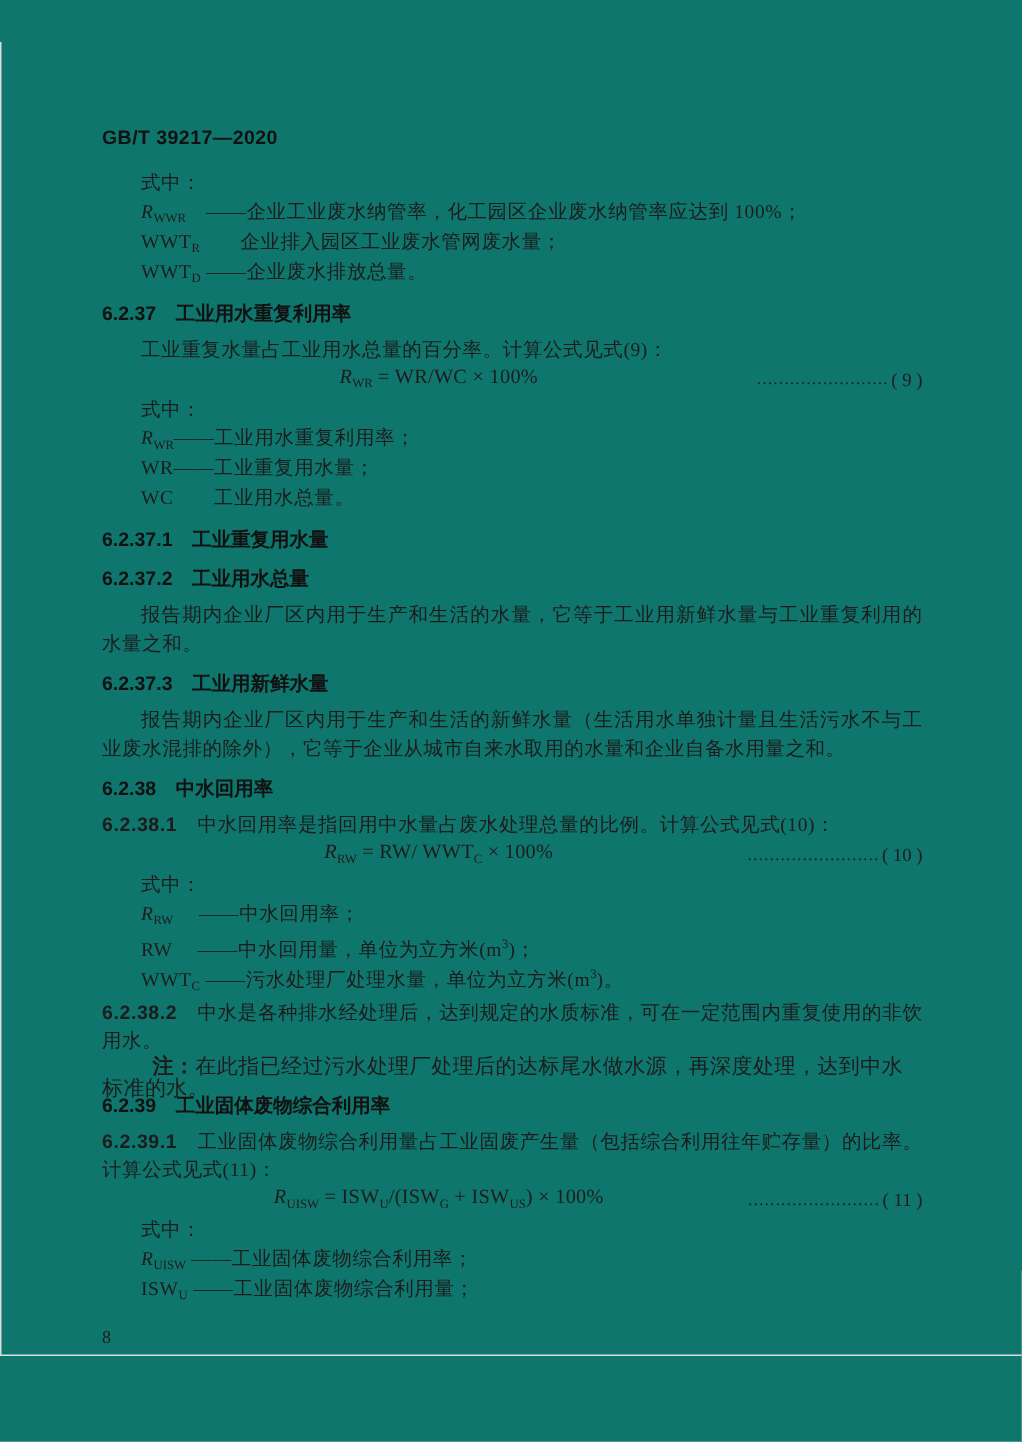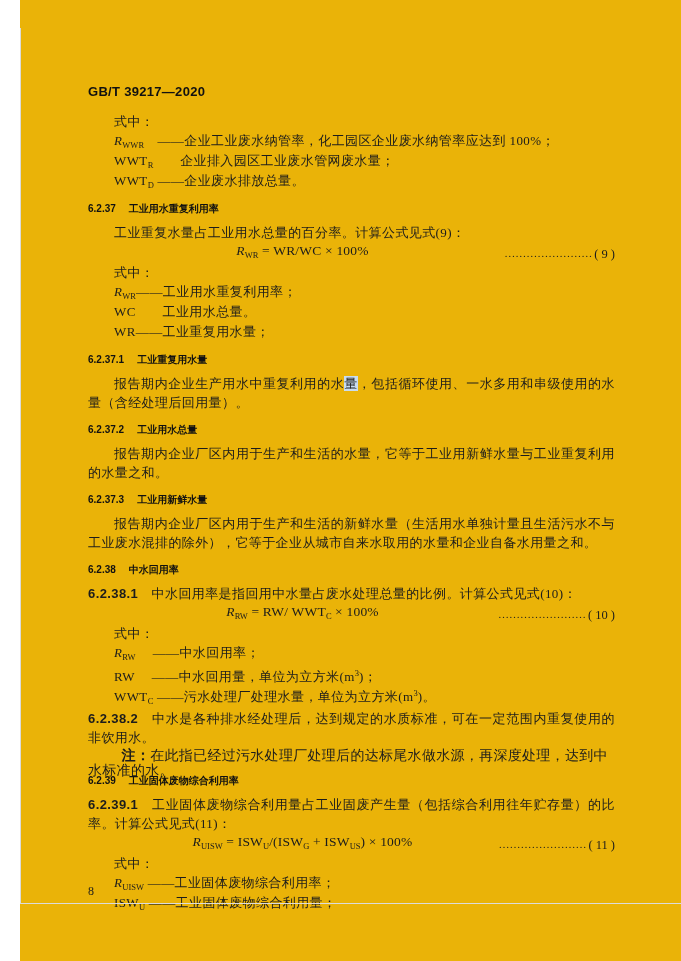--- a/index.html
+++ b/index.html
@@ -1,32 +1,32 @@
 <!DOCTYPE html>
 <html><head>
 <meta charset="utf-8">
 <style>
   html,body{margin:0;padding:0;}
   body{
     width:681px;height:961px;position:relative;background:#ffffff;
     font-family:"Liberation Serif", serif;color:#1c1c1c;overflow:hidden;
   }
-  .page{position:absolute;inset:0;background:#eab308;margin-left:20px;}
+  .page{position:absolute;inset:0;background:#0f766e;}
   .edge-left{position:absolute;left:0;top:28px;width:1px;height:876px;background:#dcdcdc;}
   .edge-bottom{position:absolute;left:0;top:903px;width:100%;height:1px;background:#dcdcdc;}
   .content{padding:84px 66px 0 68px;font-size:13px;}
   .page-header{
     font-family:"Liberation Sans", sans-serif;font-weight:bold;font-size:13px;
     letter-spacing:0.3px;height:16px;line-height:16px;margin-bottom:12px;color:#111;
   }
   .kw{height:19px;line-height:19px;text-indent:2em;letter-spacing:0.4px;}
   .def{height:20px;line-height:20px;text-indent:2em;letter-spacing:0.4px;white-space:nowrap;}
   .heading{
     margin-top:9px;height:17px;line-height:17px;
-    font-family:"Liberation Sans", sans-serif;font-weight:bold;font-size:10px;color:#111;
+    font-family:"Liberation Sans", sans-serif;font-weight:bold;font-size:13px;color:#111;
   }
   .heading .h-num{margin-right:13px;}
   .para{margin-top:6px;line-height:19px;text-align:justify;text-indent:2em;letter-spacing:0.4px;}
   .para.clause{text-indent:0;}
   .para .b{font-family:"Liberation Sans", sans-serif;}
   .formula{margin-top:1px;height:20px;line-height:20px;display:flex;align-items:center;padding-left:30px;}
   .f-sp{flex:1;}
   .f-main{font-size:13.5px;white-space:nowrap;letter-spacing:0.2px;text-align:right;}
   .f-right{width:128px;text-align:right;white-space:nowrap;}
   .f-right .dots{font-size:11px;letter-spacing:0px;vertical-align:1px;}
@@ -54,24 +54,23 @@
         <div class="heading"><span class="h-num">6.2.37</span><span>工业用水重复利用率</span></div>
         <div class="para"><span>工业重复水量占工业用水总量的百分率。计算公式见式(9)：</span></div>
         <div class="formula">
           <span class="f-sp"></span>
           <span class="f-main"><span class="i">R</span><span class="sub">WR</span><span> = WR/WC × 100%</span></span>
           <span class="f-sp"></span>
           <span class="f-right"><span class="dots">……………………</span><span class="eqno">( 9 )</span></span>
         </div>
         <div class="kw"><span>式中：</span></div>
         <div class="def"><span class="i">R</span><span class="sub">WR</span><span>——工业用水重复利用率；</span></div>
+        <div class="def"><span>WR——工业重复用水量；</span></div>
         <div class="def"><span>WC　　工业用水总量。</span></div>
-        <div class="def"><span>WR——工业重复用水量；</span></div>
         <div class="heading"><span class="h-num">6.2.37.1</span><span>工业重复用水量</span></div>
-        <div class="para"><span>报告期内企业生产用水中重复利用的水</span><span class="hl" style="background: rgb(201, 221, 241);">量</span><span>，包括循环使用、一水多用和串级使用的水量（含经处理后回用量）。</span></div>
         <div class="heading"><span class="h-num">6.2.37.2</span><span>工业用水总量</span></div>
         <div class="para"><span>报告期内企业厂区内用于生产和生活的水量，它等于工业用新鲜水量与工业重复利用的水量之和。</span></div>
         <div class="heading"><span class="h-num">6.2.37.3</span><span>工业用新鲜水量</span></div>
         <div class="para"><span>报告期内企业厂区内用于生产和生活的新鲜水量（生活用水单独计量且生活污水不与工业废水混排的除外），它等于企业从城市自来水取用的水量和企业自备水用量之和。</span></div>
         <div class="heading"><span class="h-num">6.2.38</span><span>中水回用率</span></div>
         <div class="para clause"><span class="b">6.2.38.1</span><span>　中水回用率是指回用中水量占废水处理总量的比例。计算公式见式(10)：</span></div>
         <div class="formula">
           <span class="f-sp"></span>
           <span class="f-main"><span class="i">R</span><span class="sub">RW</span><span> = RW/ WWT</span><span class="sub">C</span><span> × 100%</span></span>
           <span class="f-sp"></span>

